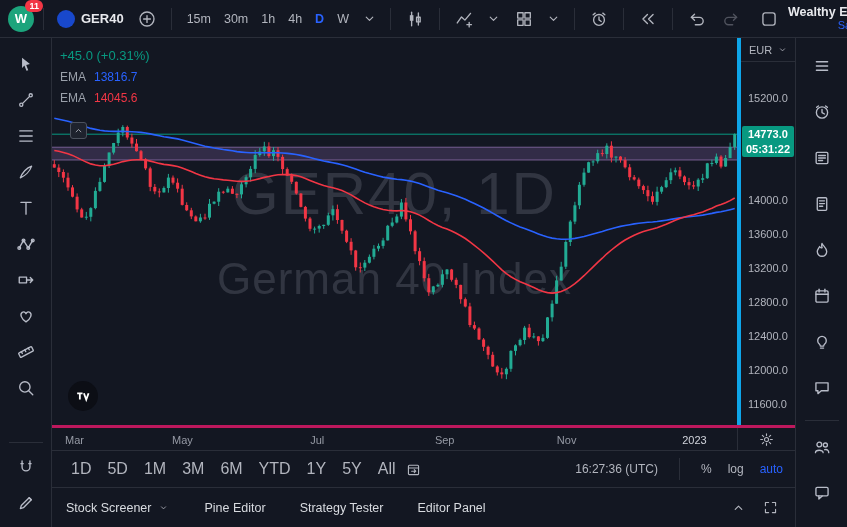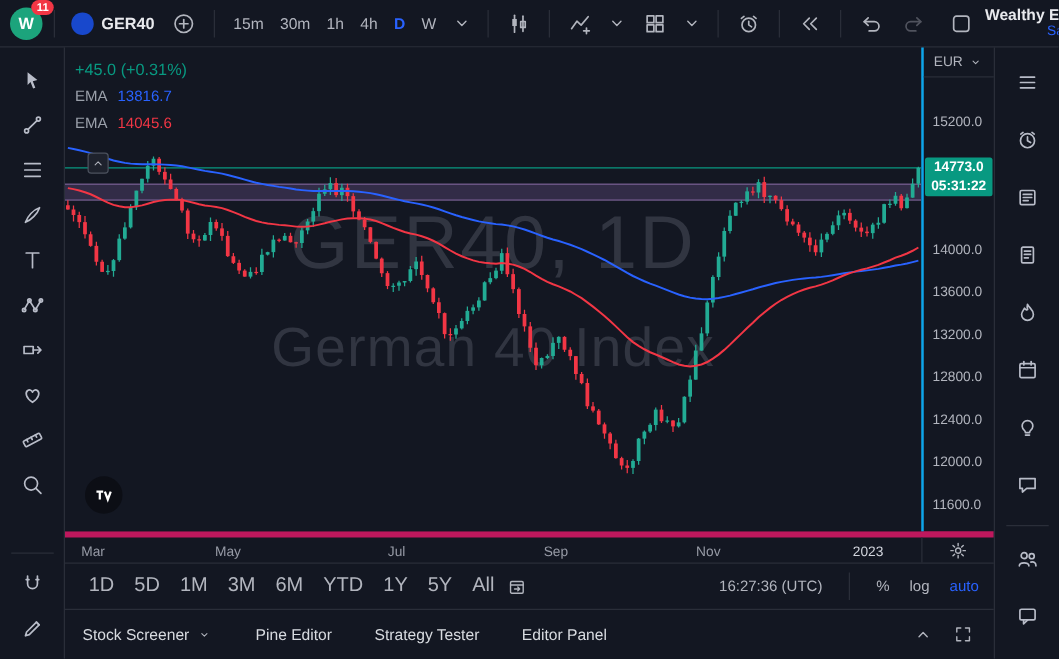--- a/index.html
+++ b/index.html
@@ -54,27 +54,27 @@
   .legend{position:absolute;top:10px;left:8px;z-index:3;display:flex;flex-direction:column;gap:7px;}
   .legend-row1{font-size:13px;color:#b9bfcc;display:flex;align-items:center;gap:10px;}
   .legend-change{color:#089981;}
   .legend-ind{font-size:12px;color:#9aa0aa;display:flex;gap:8px;align-items:center;}
   .marker{position:absolute;left:18px;top:84px;width:17px;height:17px;border:1px solid #4c525e;
           background:#1e222d;border-radius:3px;z-index:2;display:flex;align-items:center;justify-content:center;color:#cfd3dc;}
   .marker svg{width:11px;height:11px;}
   .tv-logo{position:absolute;left:16px;bottom:14px;width:30px;height:30px;border-radius:50%;background:#0c0e15;
            z-index:2;display:flex;align-items:center;justify-content:center;color:#fff;font-weight:700;font-size:11px;}
 
-  .price-scale{flex:0 0 58px;border-left:2px solid #0ea5e9;position:relative;font-size:11px;}
+  .price-scale{flex:0 0 58px;border-left:4px solid #0ea5e9;position:relative;font-size:11px;}
   .eur{height:24px;display:flex;align-items:center;gap:3px;padding-left:8px;color:#b2b5be;border-bottom:1px solid #2a2e39;}
   .tick{position:absolute;left:7px;color:#b2b5be;}
   .price-badge{position:absolute;left:1px;right:1px;border-radius:2px;color:#fff;text-align:center;
                z-index:2;padding:1px 0;font-size:11px;line-height:1.3;font-weight:600;}
 
-  .time-axis{height:25px;border-top:5px solid #be185d;display:flex;font-size:11px;color:#969aa5;}
+  .time-axis{height:25px;border-top:3px solid #be185d;display:flex;font-size:11px;color:#969aa5;}
   .ta-labels{position:relative;width:685px;}
   .tlabel{position:absolute;top:6px;}
   .tlabel.year{color:#d1d4dc;}
   .ta-corner{width:58px;border-left:1px solid #2a2e39;display:flex;align-items:center;justify-content:center;}
 
   .range-toolbar{height:37px;border-top:1px solid #2a2e39;display:flex;align-items:center;padding:0 12px;}
   #ranges{display:flex;gap:2px;}
   .rbtn{font-size:16px;color:#b2b5be;padding:4px 7px;border-radius:3px;}
   .rt-right{margin-left:auto;display:flex;align-items:center;gap:16px;font-size:12px;color:#b2b5be;}
   .rt-opt.auto{color:#2962ff;}

